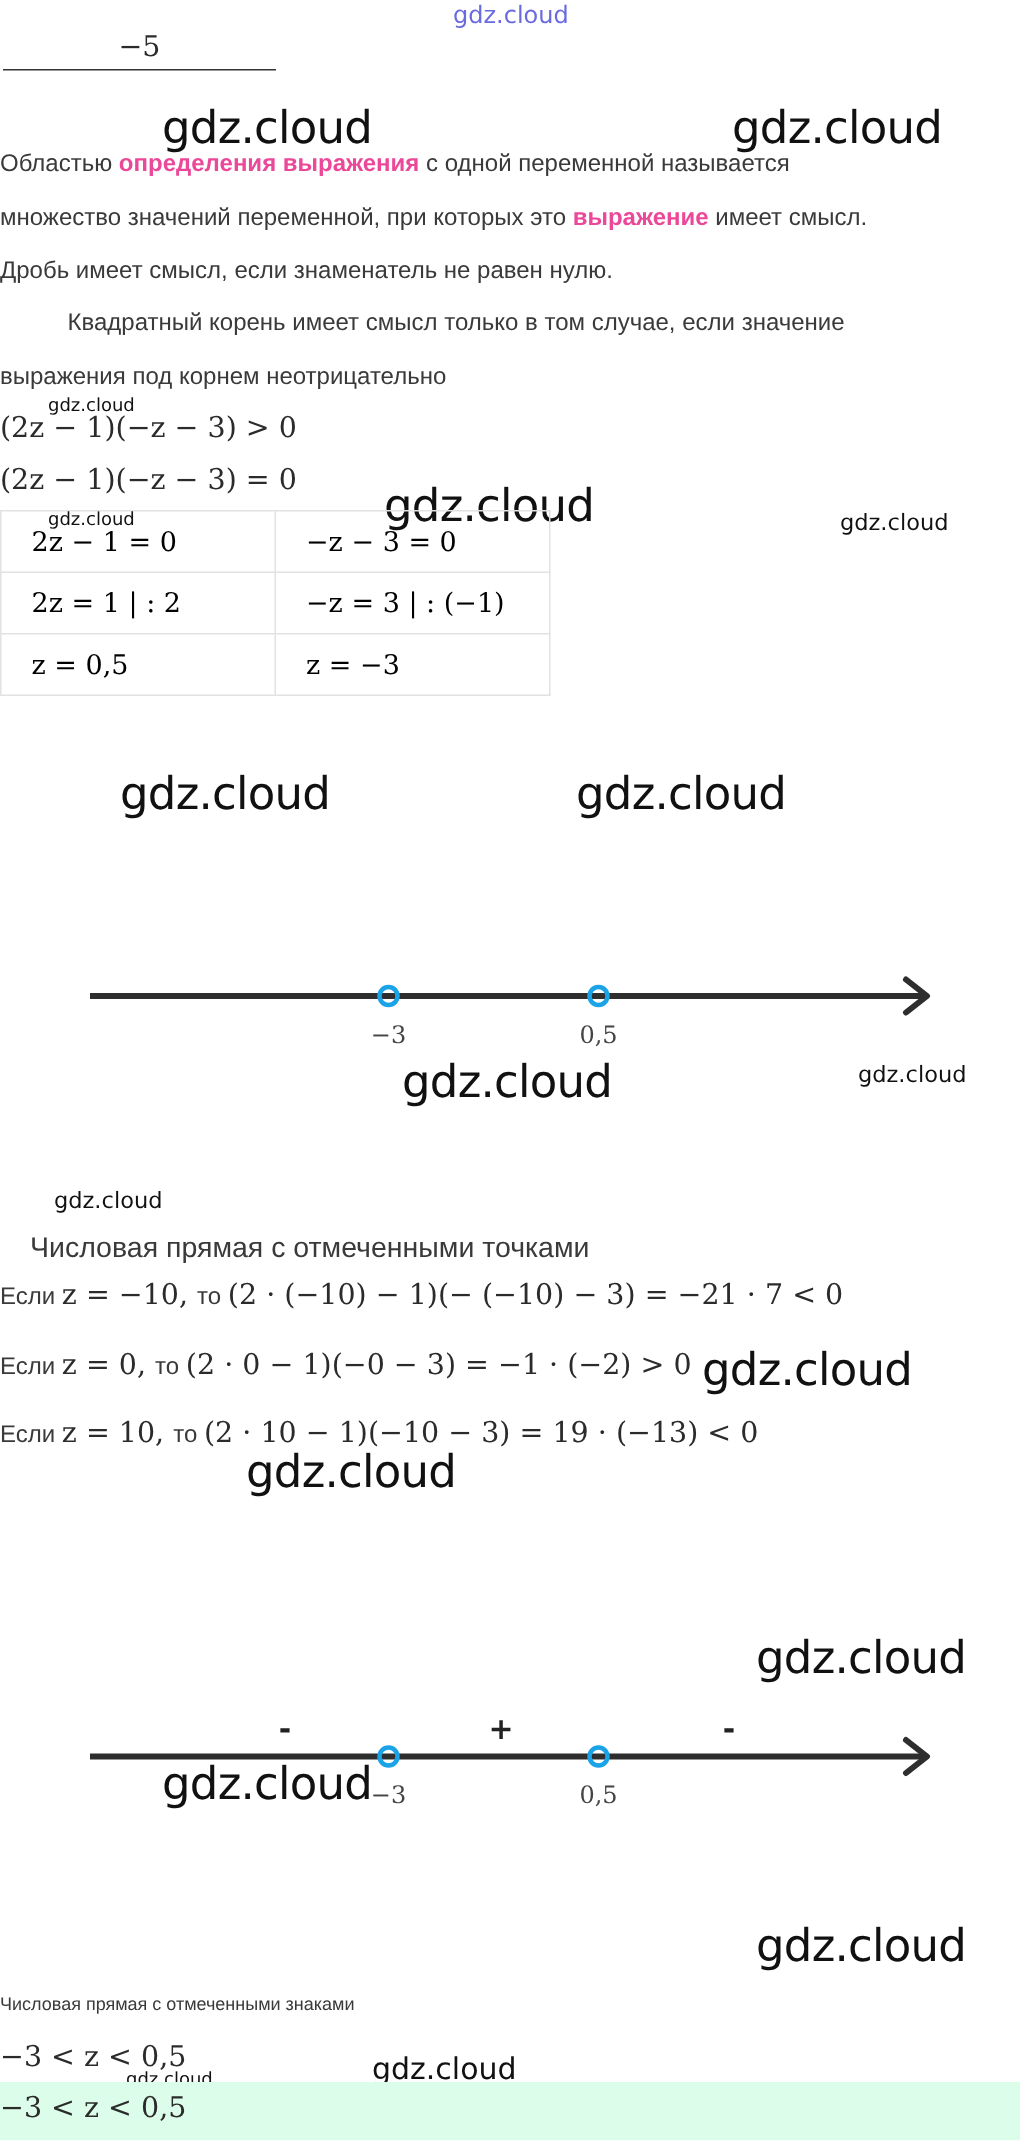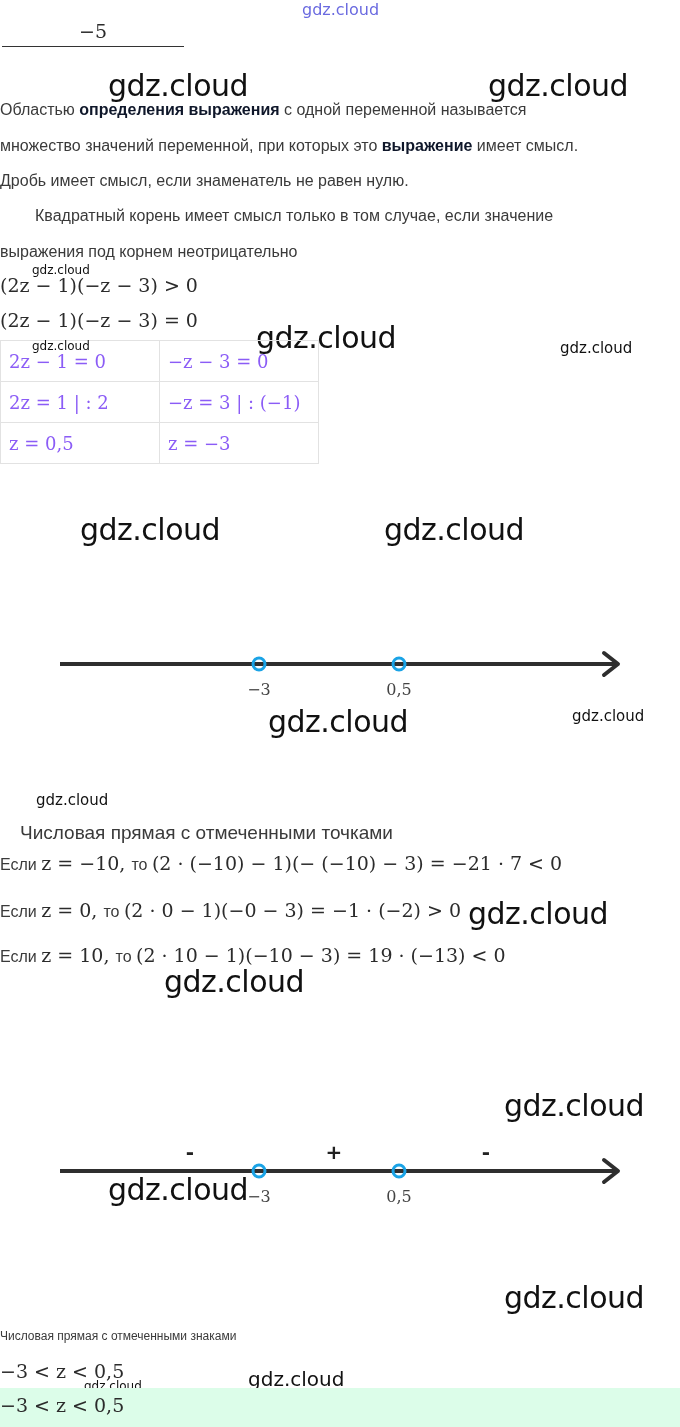--- a/index.html
+++ b/index.html
@@ -5,37 +5,37 @@
   html, body { margin: 0; padding: 0; }
   body {
     width: 680px; height: 1427px; position: relative; overflow: hidden;
     background: #ffffff; color: #333333;
     font-family: "Liberation Sans", sans-serif;
   }
   .abs { position: absolute; }
   .math { font-family: "DejaVu Serif", serif; color: #2b2b2b; white-space: nowrap; }
   .math-lg { font-size: 19px; }
   .txt { font-size: 16px; color: #3a3a3a; white-space: nowrap; }
-  .txt b { color: #0f172a; }
+  .txt b { color: #ec4899; }
   .wm-big { font-family: "DejaVu Sans", sans-serif; font-size: 30px; color: #111; font-weight: 500; letter-spacing: -0.5px; white-space: nowrap; }
   .wm-sm { font-family: "DejaVu Sans", sans-serif; font-size: 15px; color: #111; white-space: nowrap; }
   .wm-xs { font-family: "DejaVu Sans", sans-serif; font-size: 12px; color: #111; white-space: nowrap; }
   .wm-top { font-family: "DejaVu Sans", sans-serif; font-size: 16px; color: #6a6ae0; white-space: nowrap; }
 
   
   .frac { left: 2px; top: 18px; width: 182px; text-align: center; }
   .frac .num { font-size: 19px; height: 26px; line-height: 26px; }
   .frac .bar { border-top: 1.5px solid #333; margin: 2px 0 2px 0; }
   .frac .den { font-size: 19px; text-align: left; }
 
   
   table.sol { border-collapse: collapse; position: absolute; left: 0; top: 340px; }
   table.sol td {
-    border: 1px solid #e2e2e2; height: 40px; padding: 0 8px;
-    font-family: "DejaVu Serif", serif; font-size: 18px; color: #8b5cf6; white-space: nowrap;
+    border: 1px solid #e2e2e2; height: 40px; padding: 0 20px;
+    font-family: "DejaVu Serif", serif; font-size: 18px; color: #000000; white-space: nowrap;
   }
   table.sol td.c1 { width: 142px; }
   table.sol td.c2 { width: 142px; }
 
   .highlight { left: 0; top: 1388px; width: 680px; height: 39px; background: #dcfde9; }
   svg text { font-family: "DejaVu Serif", serif; }
 </style>
 </head>
 <body>
 
@@ -49,21 +49,21 @@
 <div class="abs wm-big" style="left:108px; top:68px;">gdz.cloud</div>
 <div class="abs wm-big" style="left:488px; top:68px;">gdz.cloud</div>
 
 <div class="abs txt" style="left:0; top:101px;">
   <span>Областью </span><b>определения выражения</b><span> с одной переменной называется</span>
 </div>
 <div class="abs txt" style="left:0; top:137px;">
   <span>множество значений переменной, при которых это </span><b>выражение</b><span> имеет смысл.</span>
 </div>
 <div class="abs txt" style="left:0; top:172px;">Дробь имеет смысл, если знаменатель не равен нулю.</div>
-<div class="abs txt" style="left:0; top:207px;padding-left:35px;">Квадратный корень имеет смысл только в том случае, если значение</div>
+<div class="abs txt" style="left:10px; top:207px;padding-left:35px;">Квадратный корень имеет смысл только в том случае, если значение</div>
 <div class="abs txt" style="left:0; top:243px;">выражения под корнем неотрицательно</div>
 
 <div class="abs wm-xs" style="left:32px; top:263px;">gdz.cloud</div>
 
 <div class="abs math math-lg" style="left:0; top:274px;">(2z − 1)(−z − 3) &gt; 0</div>
 <div class="abs math math-lg" style="left:0; top:309px;">(2z − 1)(−z − 3) = 0</div>
 
 <div class="abs wm-big" style="left:256px; top:320px;">gdz.cloud</div>
 <div class="abs wm-sm" style="left:560px; top:339px;">gdz.cloud</div>
 

